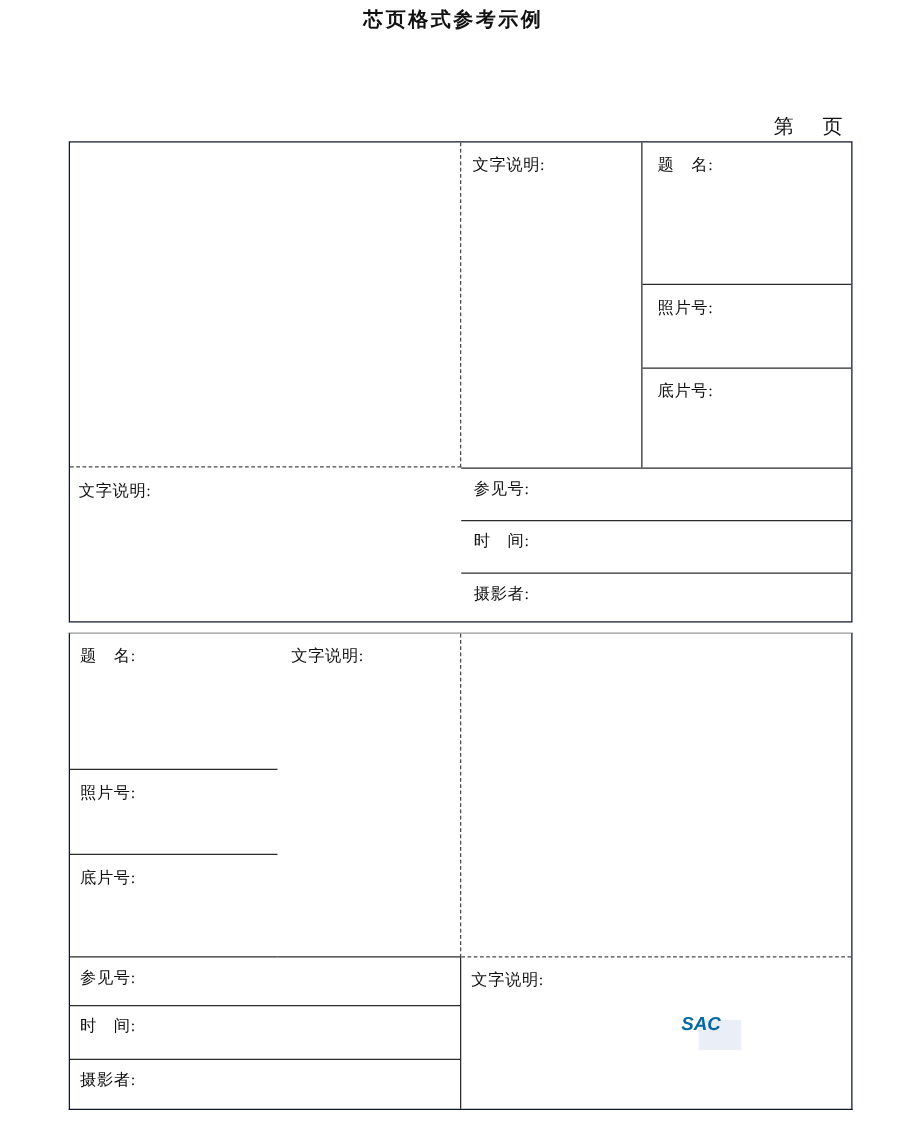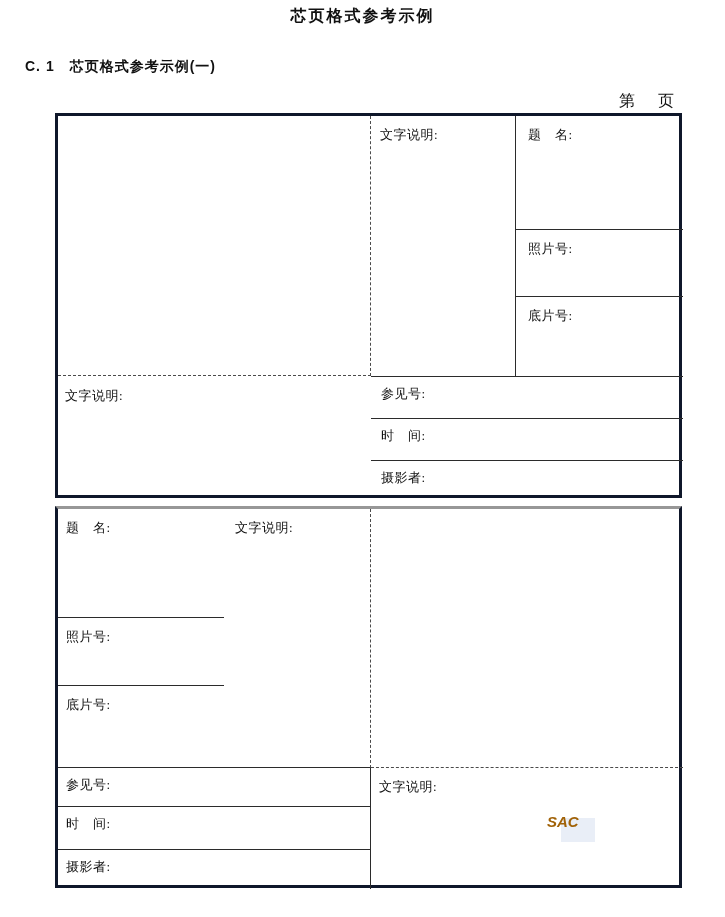--- a/index.html
+++ b/index.html
@@ -22,21 +22,21 @@
     position:absolute; left:25px; top:58px;
     font-family:"Liberation Sans","DejaVu Sans",sans-serif;
     font-size:14px; font-weight:bold; letter-spacing:1px;
   }
   .page-marker {
     position:absolute; right:50px; top:91px;
     font-size:16px; letter-spacing:1px;
   }
   .card {
     position:absolute; left:55px;
-    border:3px solid #0f172a;
+    border:1px solid #0f172a;
     background:#fff;
   }
   .card-top { top:113px; width:627px; height:385px; }
   .card-bottom { top:506px; width:627px; height:382px; border-top-color:#979797; }
   .cell, .col, .rows { position:absolute; }
   .lbl { font-size:13px; letter-spacing:0.5px; white-space:pre; }
 
   
   .photo-area-top {
     left:0; top:0; width:313px; height:260px;
@@ -93,30 +93,29 @@
   .watermark { position:absolute; left:176px; top:44px; width:50px; height:30px; }
   .wm-block {
     position:absolute; right:2px; bottom:0;
     width:34px; height:24px;
     background:#e9eef7;
   }
   .wm-text {
     position:absolute; left:0; top:1px;
     font-family:"Liberation Sans","DejaVu Sans",sans-serif;
     font-style:italic; font-weight:bold; font-size:15px;
-    color:#a16207; letter-spacing:0;
+    color:#0369a1; letter-spacing:0;
   }
 </style>
 </head>
 <body>
 
 <div class="page">
 
   <div class="doc-title">芯页格式参考示例</div>
-  <div class="section-heading">C. 1　芯页格式参考示例(一)</div>
   <div class="page-marker">第　 页</div>
 
   <div class="card card-top">
 
     <div class="cell photo-area-top"></div>
 
     <div class="cell note-top-mid">
       <span class="lbl">文字说明:</span>
     </div>
 

